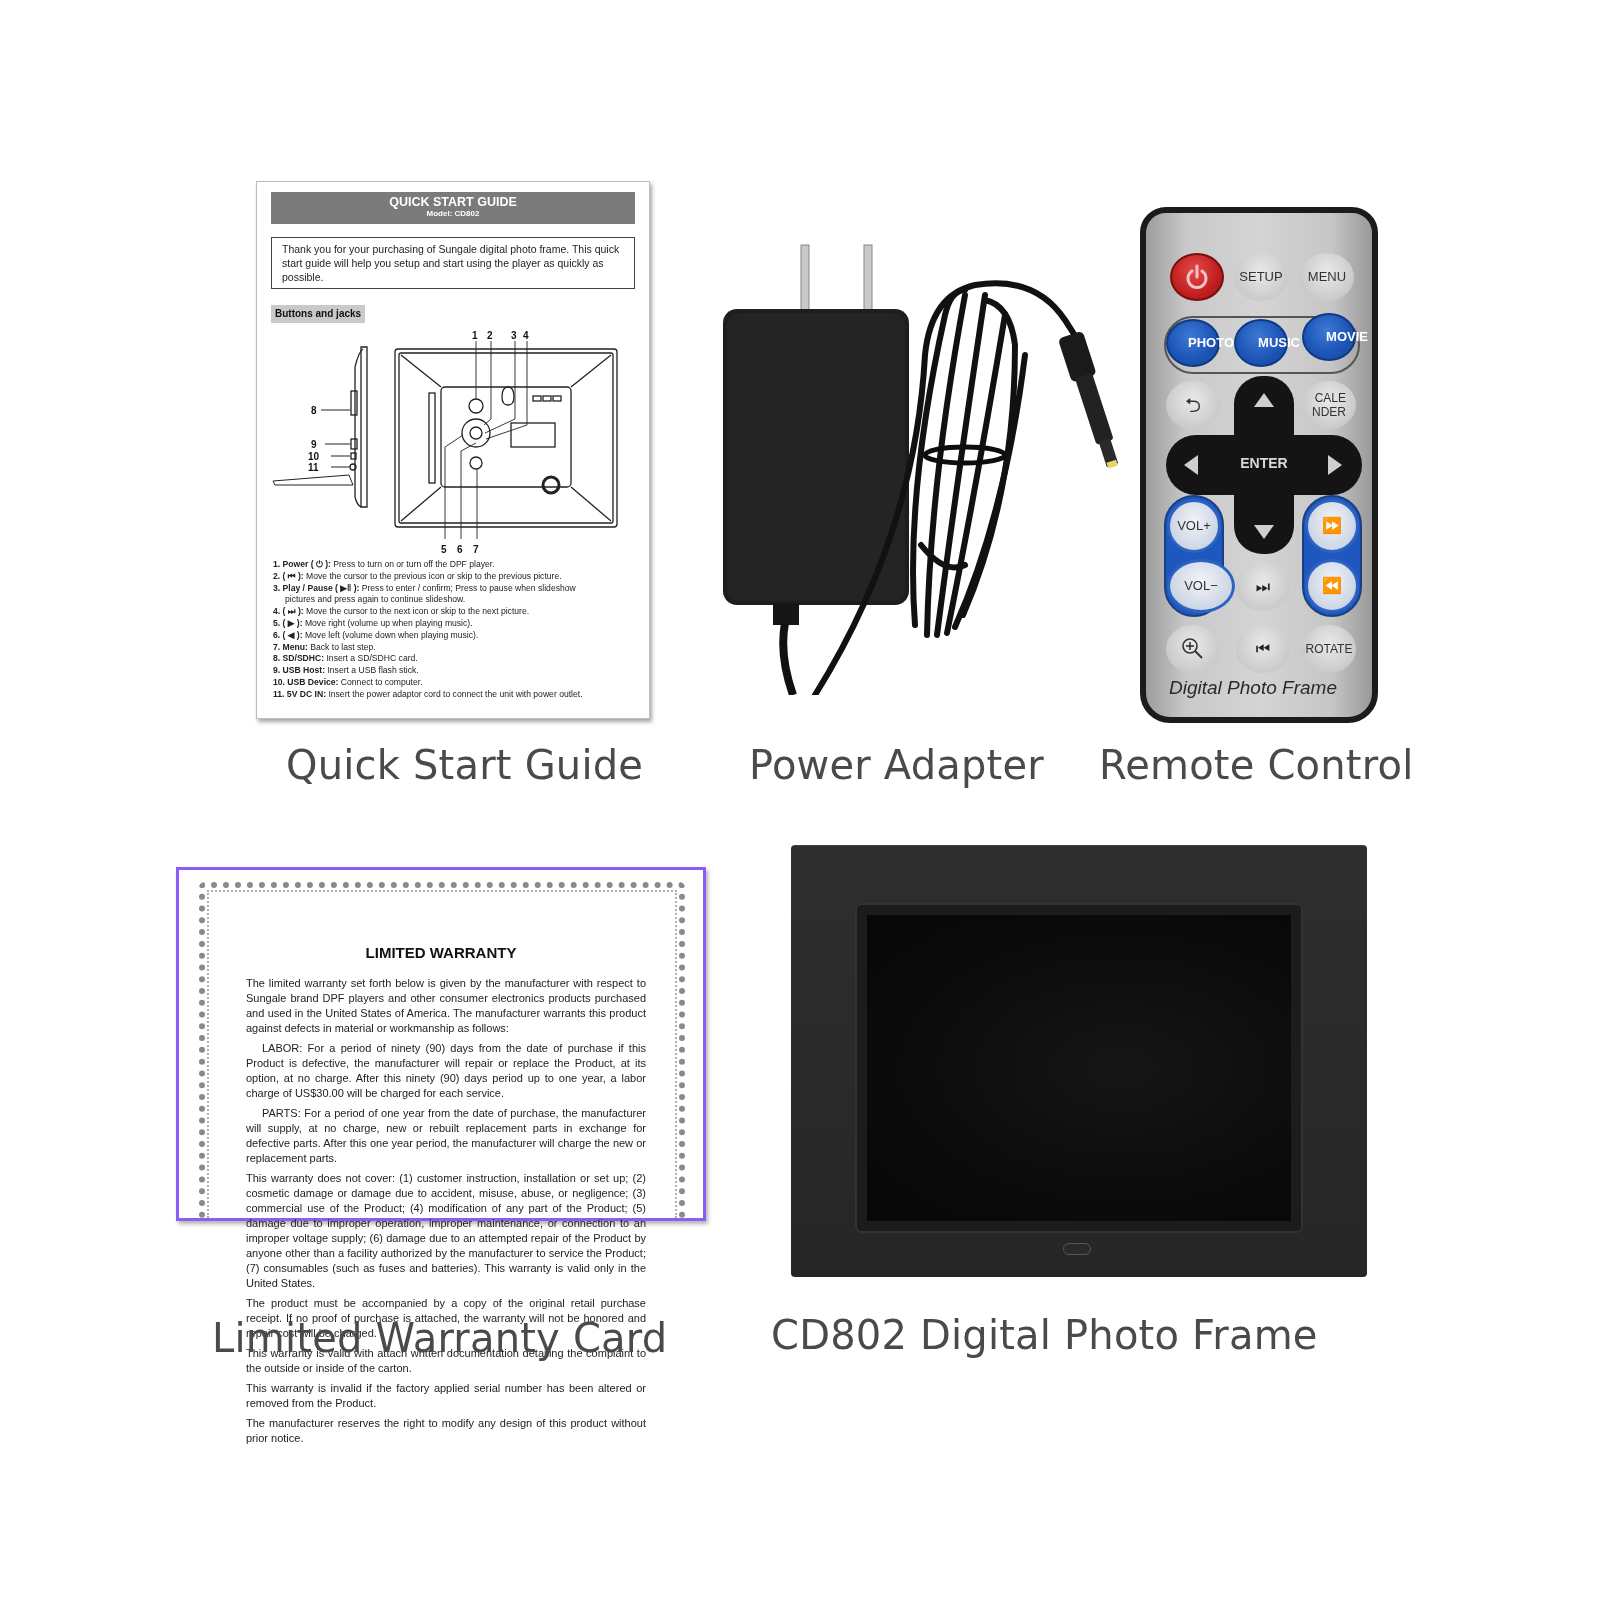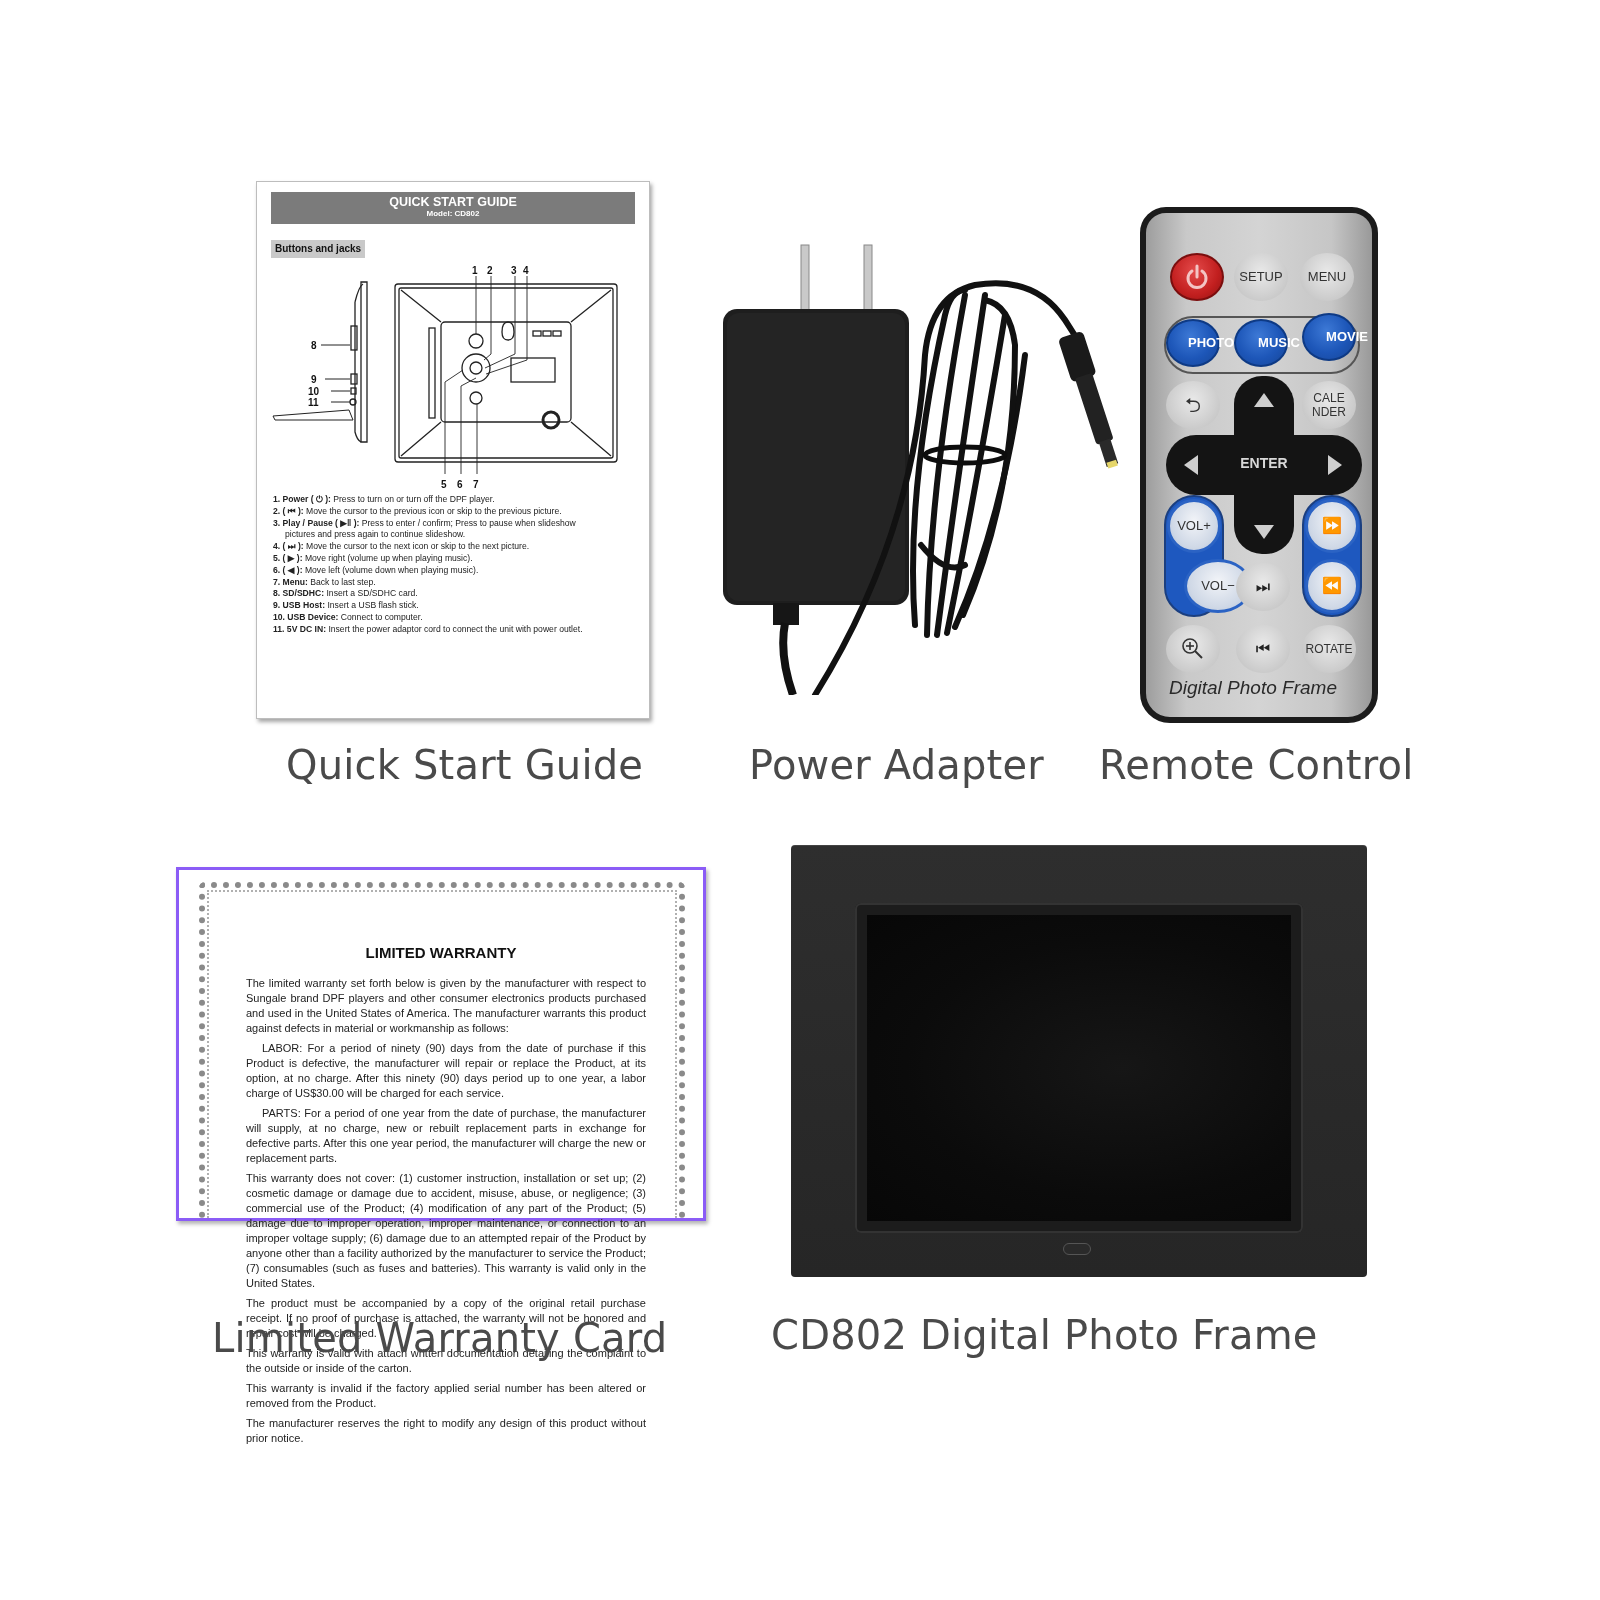--- a/index.html
+++ b/index.html
@@ -77,21 +77,21 @@
   
   .remote {
     left: 1140px; top: 207px; width: 238px; height: 516px;
     background: linear-gradient(90deg, #9d9d9d 0%, #c9c9c9 18%, #d4d4d4 50%, #c6c6c6 82%, #999 100%);
     border: 6px solid #1b1b1b; border-radius: 26px 26px 30px 30px;
   }
   .rbtn {
     position: absolute; width: 54px; height: 48px; border-radius: 50%;
     background: radial-gradient(ellipse at 50% 40%, #e9e9e9 0%, #cfcfcf 60%, #bdbdbd 100%);
     font-size: 13px; color: #333; display: flex; align-items: center; justify-content: center;
-    text-align: center; line-height: 14px;
+    text-align: right; line-height: 14px;
   }
   .rbtn.blue {
     background: radial-gradient(ellipse at 45% 35%, #3d79d6 0%, #1d56b8 55%, #164596 100%);
     color: #fff; border: 2px solid #0e3a85; font-weight: bold; font-size: 13px; padding-left: 36px;
   }
   .rbtn.power {
     background: radial-gradient(ellipse at 45% 35%, #e44a4a 0%, #c21f1f 60%, #8f1212 100%);
     border: 2px solid #7b0e0e;
   }
   .rbtn.vol {
@@ -145,20 +145,21 @@
   }
 </style>
 </head>
 <body>
 
 <div class="abs qsg">
   <div class="qsg-header">
     <div class="t">QUICK START GUIDE</div>
     <div class="m">Model: CD802</div>
   </div>
+  <div class="qsg-intro">Thank you for your purchasing of Sungale digital photo frame. This quick start guide will help you setup and start using the player as quickly as possible.</div>
   <div class="qsg-sub">Buttons and jacks</div>
 
   <div class="qsg-diagram">
     <svg width="366" height="232" viewBox="0 0 366 232">
       <g fill="none" stroke="#222" stroke-width="1.3">
 
         <path d="M90 20 L96 20 L96 180 L90 180 Z"></path>
         <path d="M84 40 Q88 24 92 22 M84 40 L84 170 Q86 178 90 180"></path>
         <rect x="80" y="64" width="6" height="24"></rect>
         <rect x="80" y="112" width="6" height="10"></rect>
@@ -279,21 +280,21 @@
   <div class="dpad-h"></div>
   <div class="tri" style="left:108px; top:180px; border-left:10px solid transparent; border-right:10px solid transparent; border-bottom:14px solid #cfcfcf;"></div>
   <div class="tri" style="left:108px; top:312px; border-left:10px solid transparent; border-right:10px solid transparent; border-top:14px solid #cfcfcf;"></div>
   <div class="tri" style="left:38px; top:242px; border-top:10px solid transparent; border-bottom:10px solid transparent; border-right:14px solid #cfcfcf;"></div>
   <div class="tri" style="left:182px; top:242px; border-top:10px solid transparent; border-bottom:10px solid transparent; border-left:14px solid #cfcfcf;"></div>
   <div class="enter-label">ENTER</div>
 
   <div class="pill-blue" style="left:18px; top:282px; width:60px; height:122px;"></div>
   <div class="pill-blue" style="left:156px; top:282px; width:60px; height:122px;"></div>
   <div class="rbtn vol" style="left:21px; top:286px; width:54px; height:54px;">VOL+</div>
-  <div class="rbtn vol" style="left:38px; top:346px; width:68px; height:54px;">VOL−</div>
+  <div class="rbtn vol" style="left:21px; top:346px; width:68px; height:54px;">VOL−</div>
   <div class="rbtn vol" style="left:159px; top:286px; width:54px; height:54px; font-size:16px; color:#222;">⏩</div>
   <div class="rbtn vol" style="left:159px; top:346px; width:54px; height:54px; font-size:16px; color:#222;">⏪</div>
   <div class="rbtn" style="left:90px; top:350px; font-size:16px; color:#222;">⏭</div>
 
   <div class="rbtn" style="left:20px; top:412px;">
     <svg width="26" height="26" viewBox="0 0 26 26">
       <circle cx="10" cy="10" r="7" stroke="#333" stroke-width="1.6" fill="none"></circle>
       <line x1="10" y1="6" x2="10" y2="14" stroke="#333" stroke-width="1.6"></line>
       <line x1="6" y1="10" x2="14" y2="10" stroke="#333" stroke-width="1.6"></line>
       <line x1="15" y1="15" x2="22" y2="22" stroke="#333" stroke-width="2"></line>

